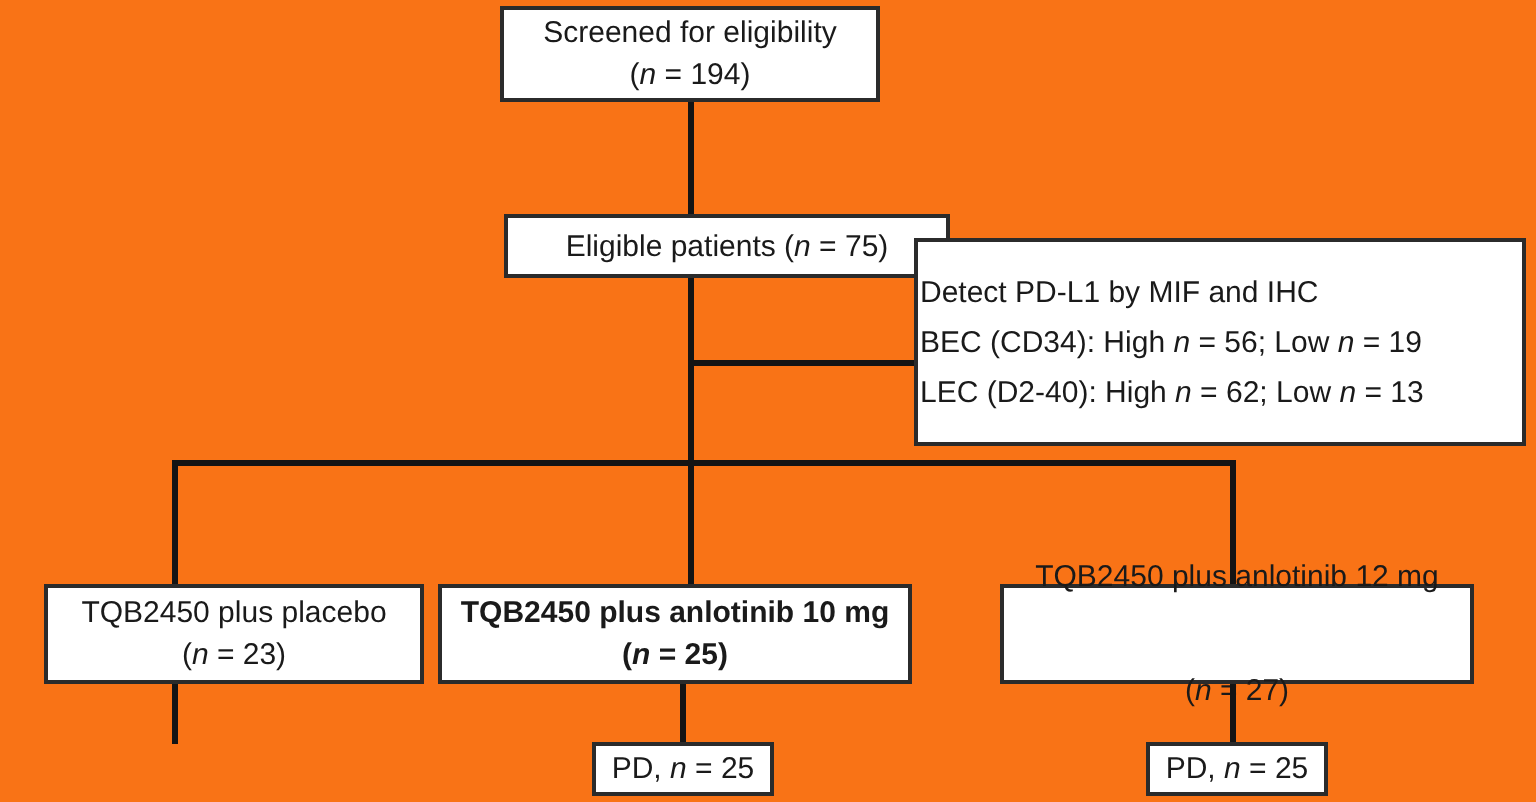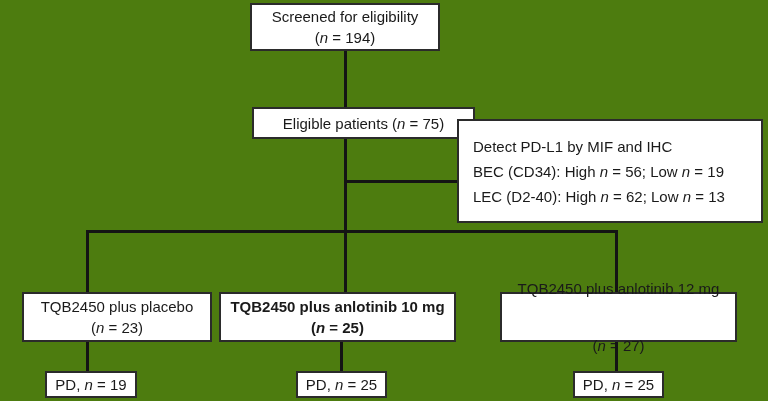--- a/index.html
+++ b/index.html
@@ -4,21 +4,21 @@
 <style>
   html, body {
     margin: 0;
     padding: 0;
     background: #ffffff;
   }
   .canvas {
     position: relative;
     width: 768px;
     height: 401px;
-    background: #4d7c0f;
+    background: #f97316;
     font-family: "Liberation Sans", sans-serif;
     color: #1a1a1a;
     overflow: hidden;
   }
   .box {
     position: absolute;
     box-sizing: border-box;
     border: 2px solid #2b2b2b;
     background: #ffffff;
     display: flex;
@@ -27,21 +27,21 @@
     justify-content: center;
     text-align: center;
     font-size: 15px;
     line-height: 21px;
     white-space: nowrap;
   }
   .note-box {
     align-items: flex-start;
     text-align: left;
     justify-content: center;
-    padding: 2px 14px;
+    padding: 2px 1px;
     line-height: 25px;
   }
   .line {
     position: absolute;
     background: #141414;
   }
   i {
     font-style: italic;
   }
 </style>
@@ -89,23 +89,20 @@
 
   <div class="box" style="left:500px; top:292px; width:237px; height:50px;gap:36px;">
     <div>TQB2450 plus anlotinib 12 mg</div>
     <div>(<i>n</i> = 27)</div>
   </div>
 
   <div class="line" style="left:86px; top:342px; width:3px; height:30px;"></div>
   <div class="line" style="left:340px; top:342px; width:3px; height:30px;"></div>
   <div class="line" style="left:615px; top:342px; width:3px; height:30px;"></div>
 
-  <div class="box" style="left:45px; top:371px; width:92px; height:27px;">
-    <div>PD, <i>n</i> = 19</div>
-  </div>
   <div class="box" style="left:296px; top:371px; width:91px; height:27px;">
     <div>PD, <i>n</i> = 25</div>
   </div>
   <div class="box" style="left:573px; top:371px; width:91px; height:27px;">
     <div>PD, <i>n</i> = 25</div>
   </div>
 
 </div>
 
 </body></html>

